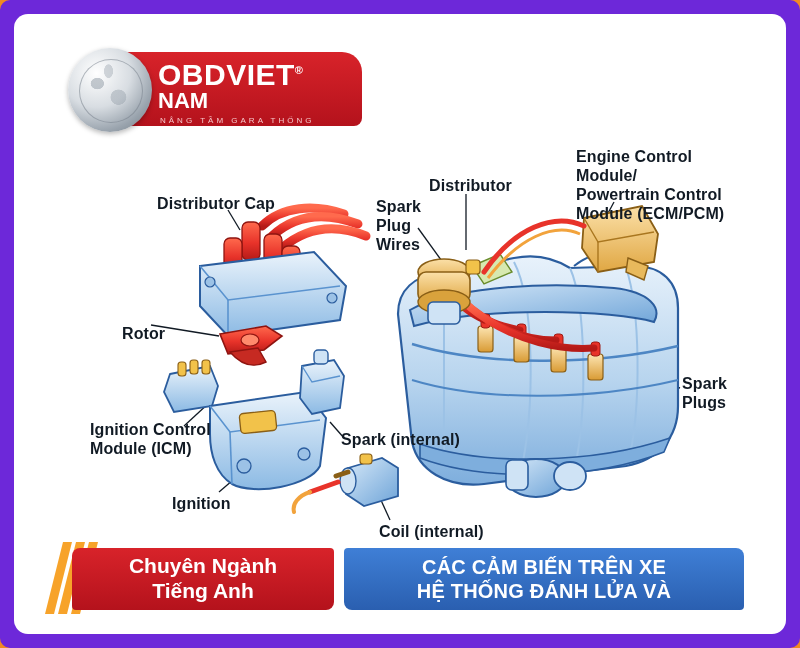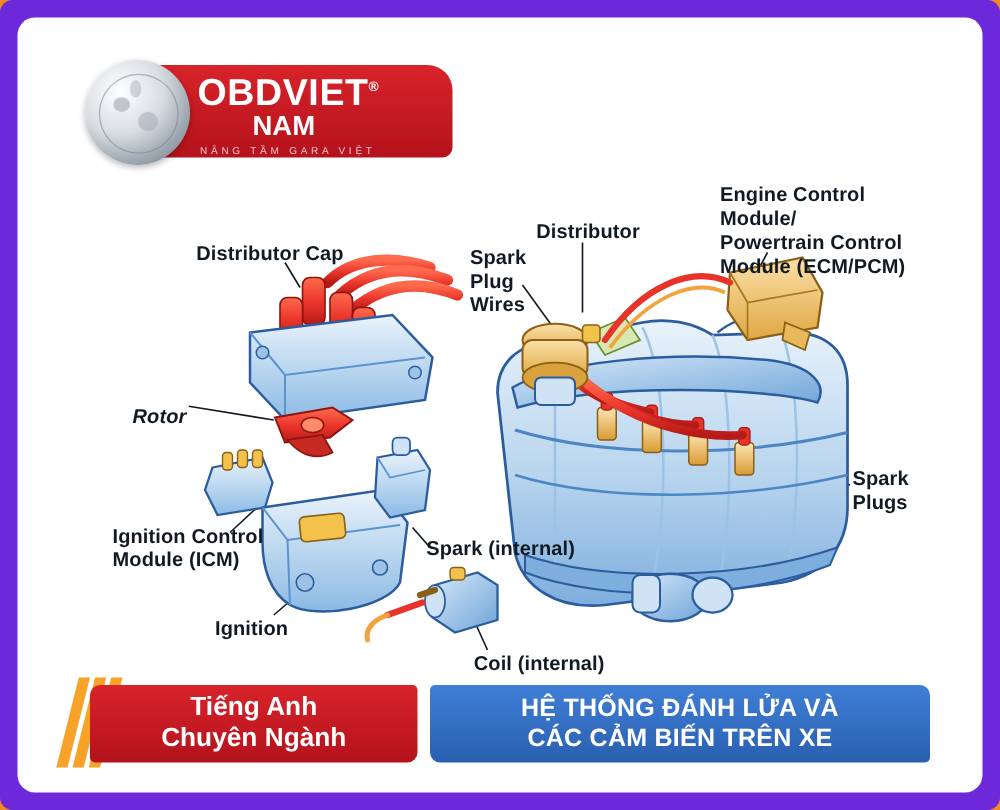--- a/index.html
+++ b/index.html
@@ -38,21 +38,21 @@
       radial-gradient(ellipse at 62% 60%,rgba(150,160,170,.45) 0 14%,transparent 15%),
       radial-gradient(ellipse at 46% 18%,rgba(150,160,170,.40) 0 9%,transparent 10%);
   }
   .logo-text{
     position:absolute;left:96px;top:12px;width:212px;color:#ffffff;
     font-weight:bold;font-size:30px;letter-spacing:.5px;line-height:1;
   }
   .logo-text .viet{color:#ffffff;}
   .logo-reg{font-size:11px;vertical-align:super;}
   .logo-nam{
-    position:absolute;left:96px;top:42px;color:#ffffff;font-weight:bold;font-size:22px;line-height:1;margin-left:44px;
+    position:absolute;left:96px;top:42px;color:#ffffff;font-weight:bold;font-size:22px;line-height:1;
   }
   .logo-slogan{
     position:absolute;left:98px;top:68px;color:#f6c6c9;font-size:8px;letter-spacing:3px;
   }
 
   
   #diagram{position:absolute;left:0;top:0;width:772px;height:620px;}
   .lbl{
     position:absolute;color:#111a24;font-weight:bold;font-size:16px;line-height:1.18;
     letter-spacing:.1px;
@@ -97,21 +97,21 @@
 <div id="page">
   <div id="canvas">
 
     <div class="logo-wrap">
       <div class="logo-badge"></div>
       <div class="logo-globe"></div>
       <div class="logo-text">
         <span>OBD</span><span class="viet">VIET</span><span class="logo-reg">®</span>
       </div>
       <div class="logo-nam">NAM</div>
-      <div class="logo-slogan">NÂNG TẦM GARA VIỆT</div>
+      <div class="logo-slogan">NÂNG TẦM GARA THỐNG</div>
     </div>
 
     <svg id="diagram" viewBox="0 0 772 620">
       <defs>
         <linearGradient id="gEngine" x1="0" y1="0" x2="0" y2="1">
           <stop offset="0%" stop-color="#e8f2fb"></stop>
           <stop offset="55%" stop-color="#b7d4ee"></stop>
           <stop offset="100%" stop-color="#7eaedd"></stop>
         </linearGradient>
         <linearGradient id="gEngine2" x1="0" y1="0" x2="1" y2="1">
@@ -292,21 +292,21 @@
     </div>
 
     <div class="lbl" style="left:415px;top:163px;">Distributor</div>
 
     <div class="lbl" style="left:562px;top:134px;width:180px;">
       <span style="white-space:pre-line;" id="lb-ecm">Engine Control Module/
 Powertrain Control
 Module (ECM/PCM)</span>
     </div>
 
-    <div class="lbl" style="left:92px;top:311px;font-style:italic;">Rotor</div>
+    <div class="lbl" style="left:108px;top:311px;">Rotor</div>
 
     <div class="lbl" style="left:48px;top:407px;width:150px;margin-left:28px;">
       <span style="white-space:pre-line;" id="lb-icm">Ignition Control
 Module (ICM)</span>
     </div>
 
     <div class="lbl" style="left:158px;top:481px;">Ignition</div>
     <div class="lbl" style="left:327px;top:417px;">Spark (internal)</div>
     <div class="lbl" style="left:365px;top:509px;">Coil (internal)</div>
 
@@ -315,23 +315,23 @@
 Plugs</span>
     </div>
 
     <div class="banner">
       <div class="banner-stripes">
         <i></i>
           <i></i>
           <i></i>
       </div>
       <div class="banner-left">
+        <div>Chuyên Ngành</div>
         <div>Tiếng Anh</div>
-        <div>Chuyên Ngành</div>
       </div>
       <div class="banner-right">
+        <div>CÁC CẢM BIẾN TRÊN XE</div>
         <div>HỆ THỐNG ĐÁNH LỬA VÀ</div>
-        <div>CÁC CẢM BIẾN TRÊN XE</div>
       </div>
     </div>
 
   </div>
 </div>
 
 </body></html>

